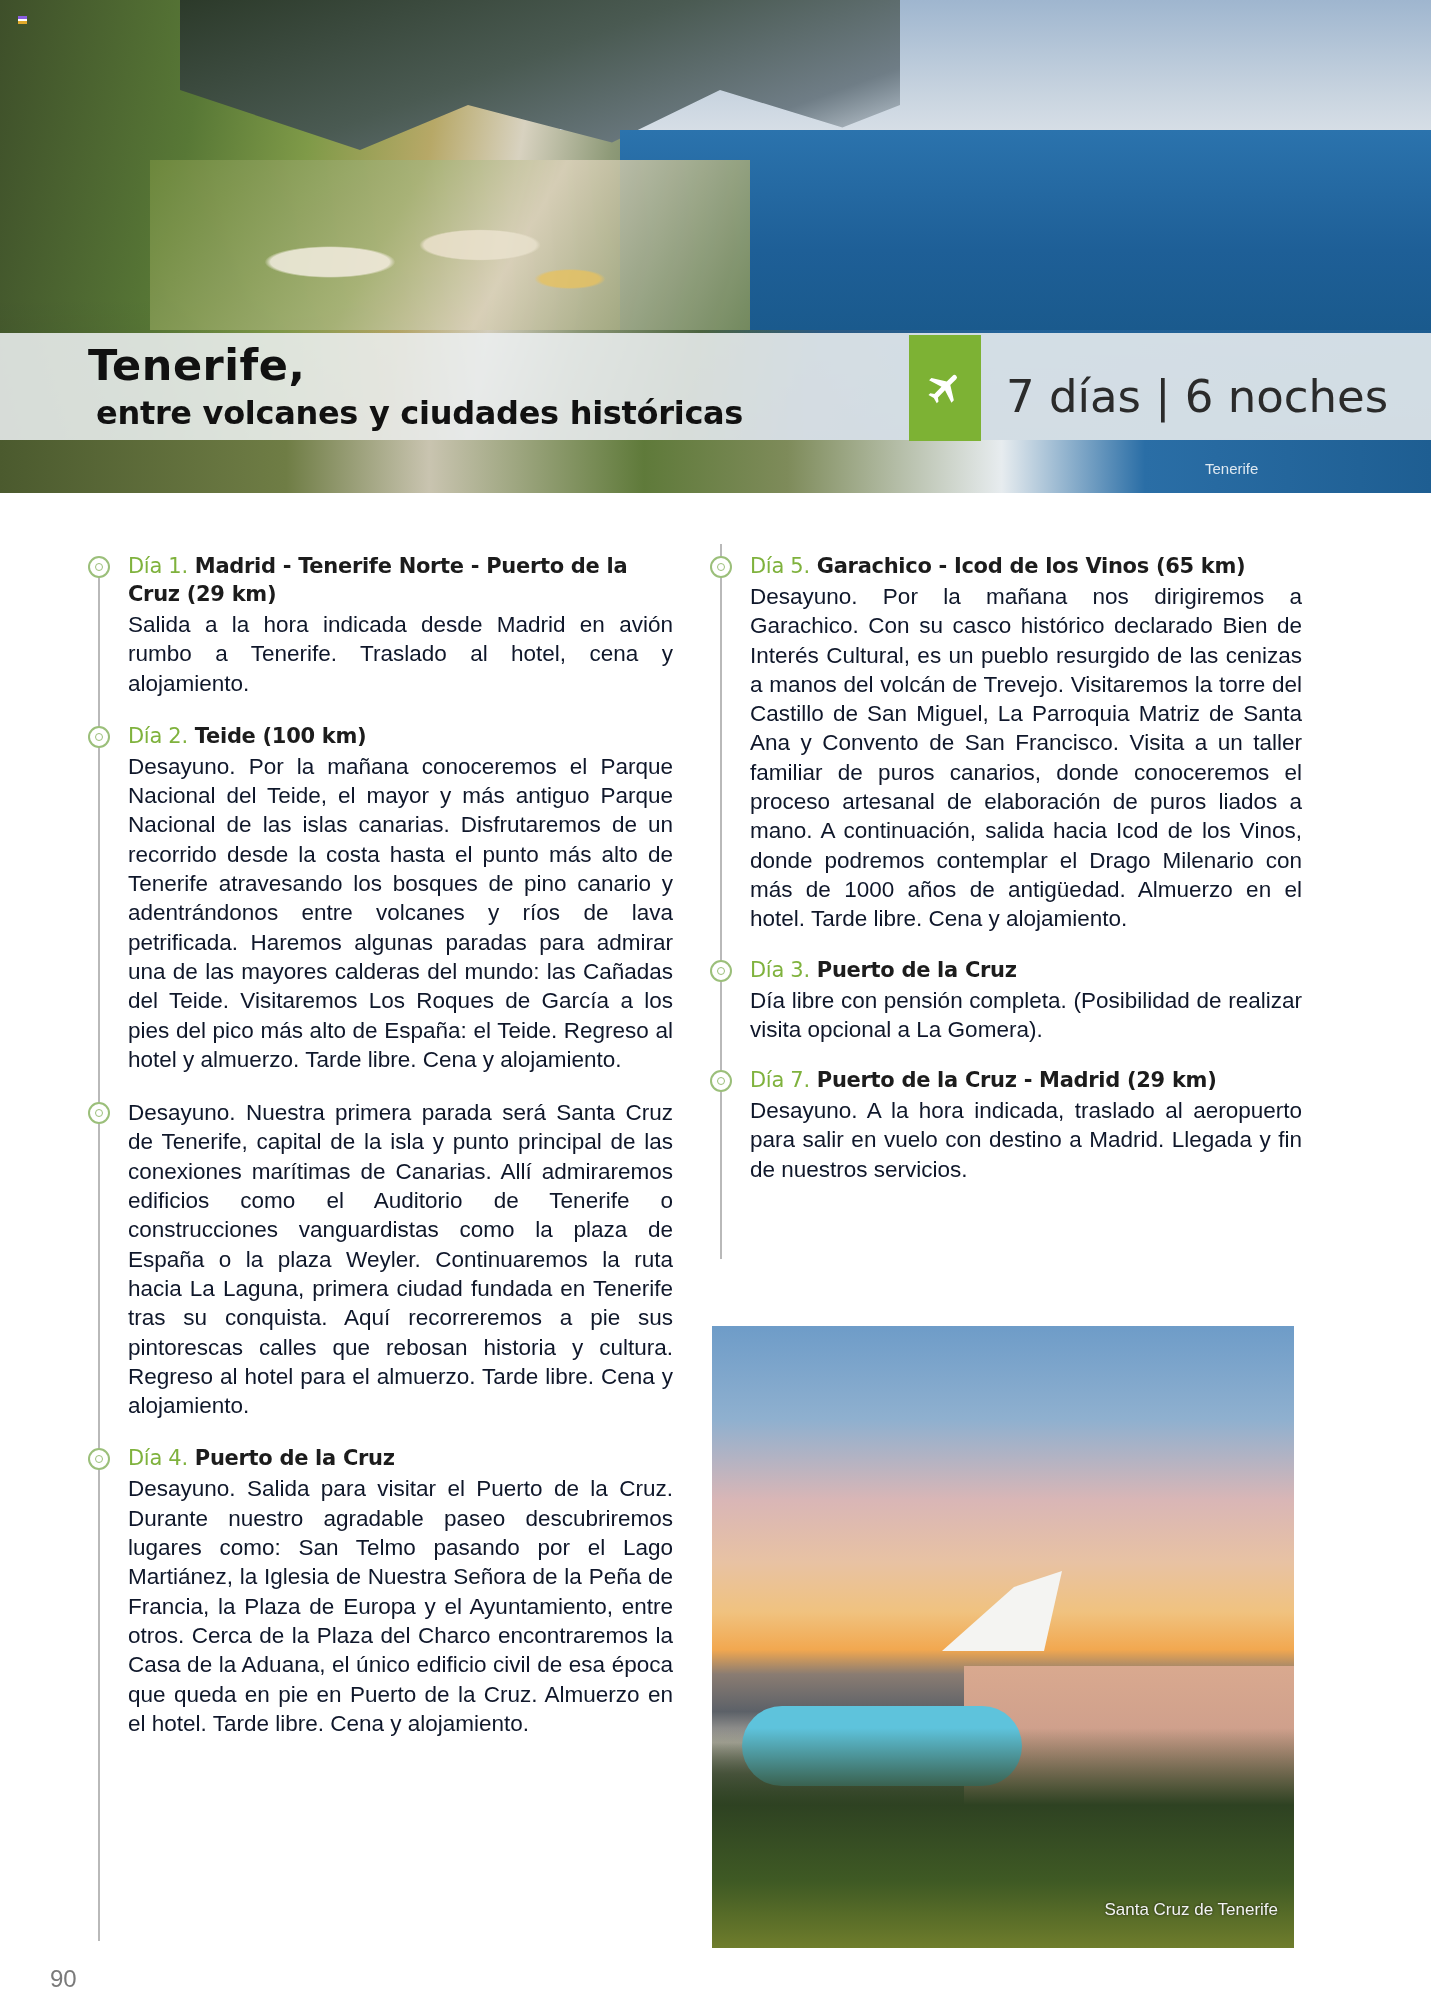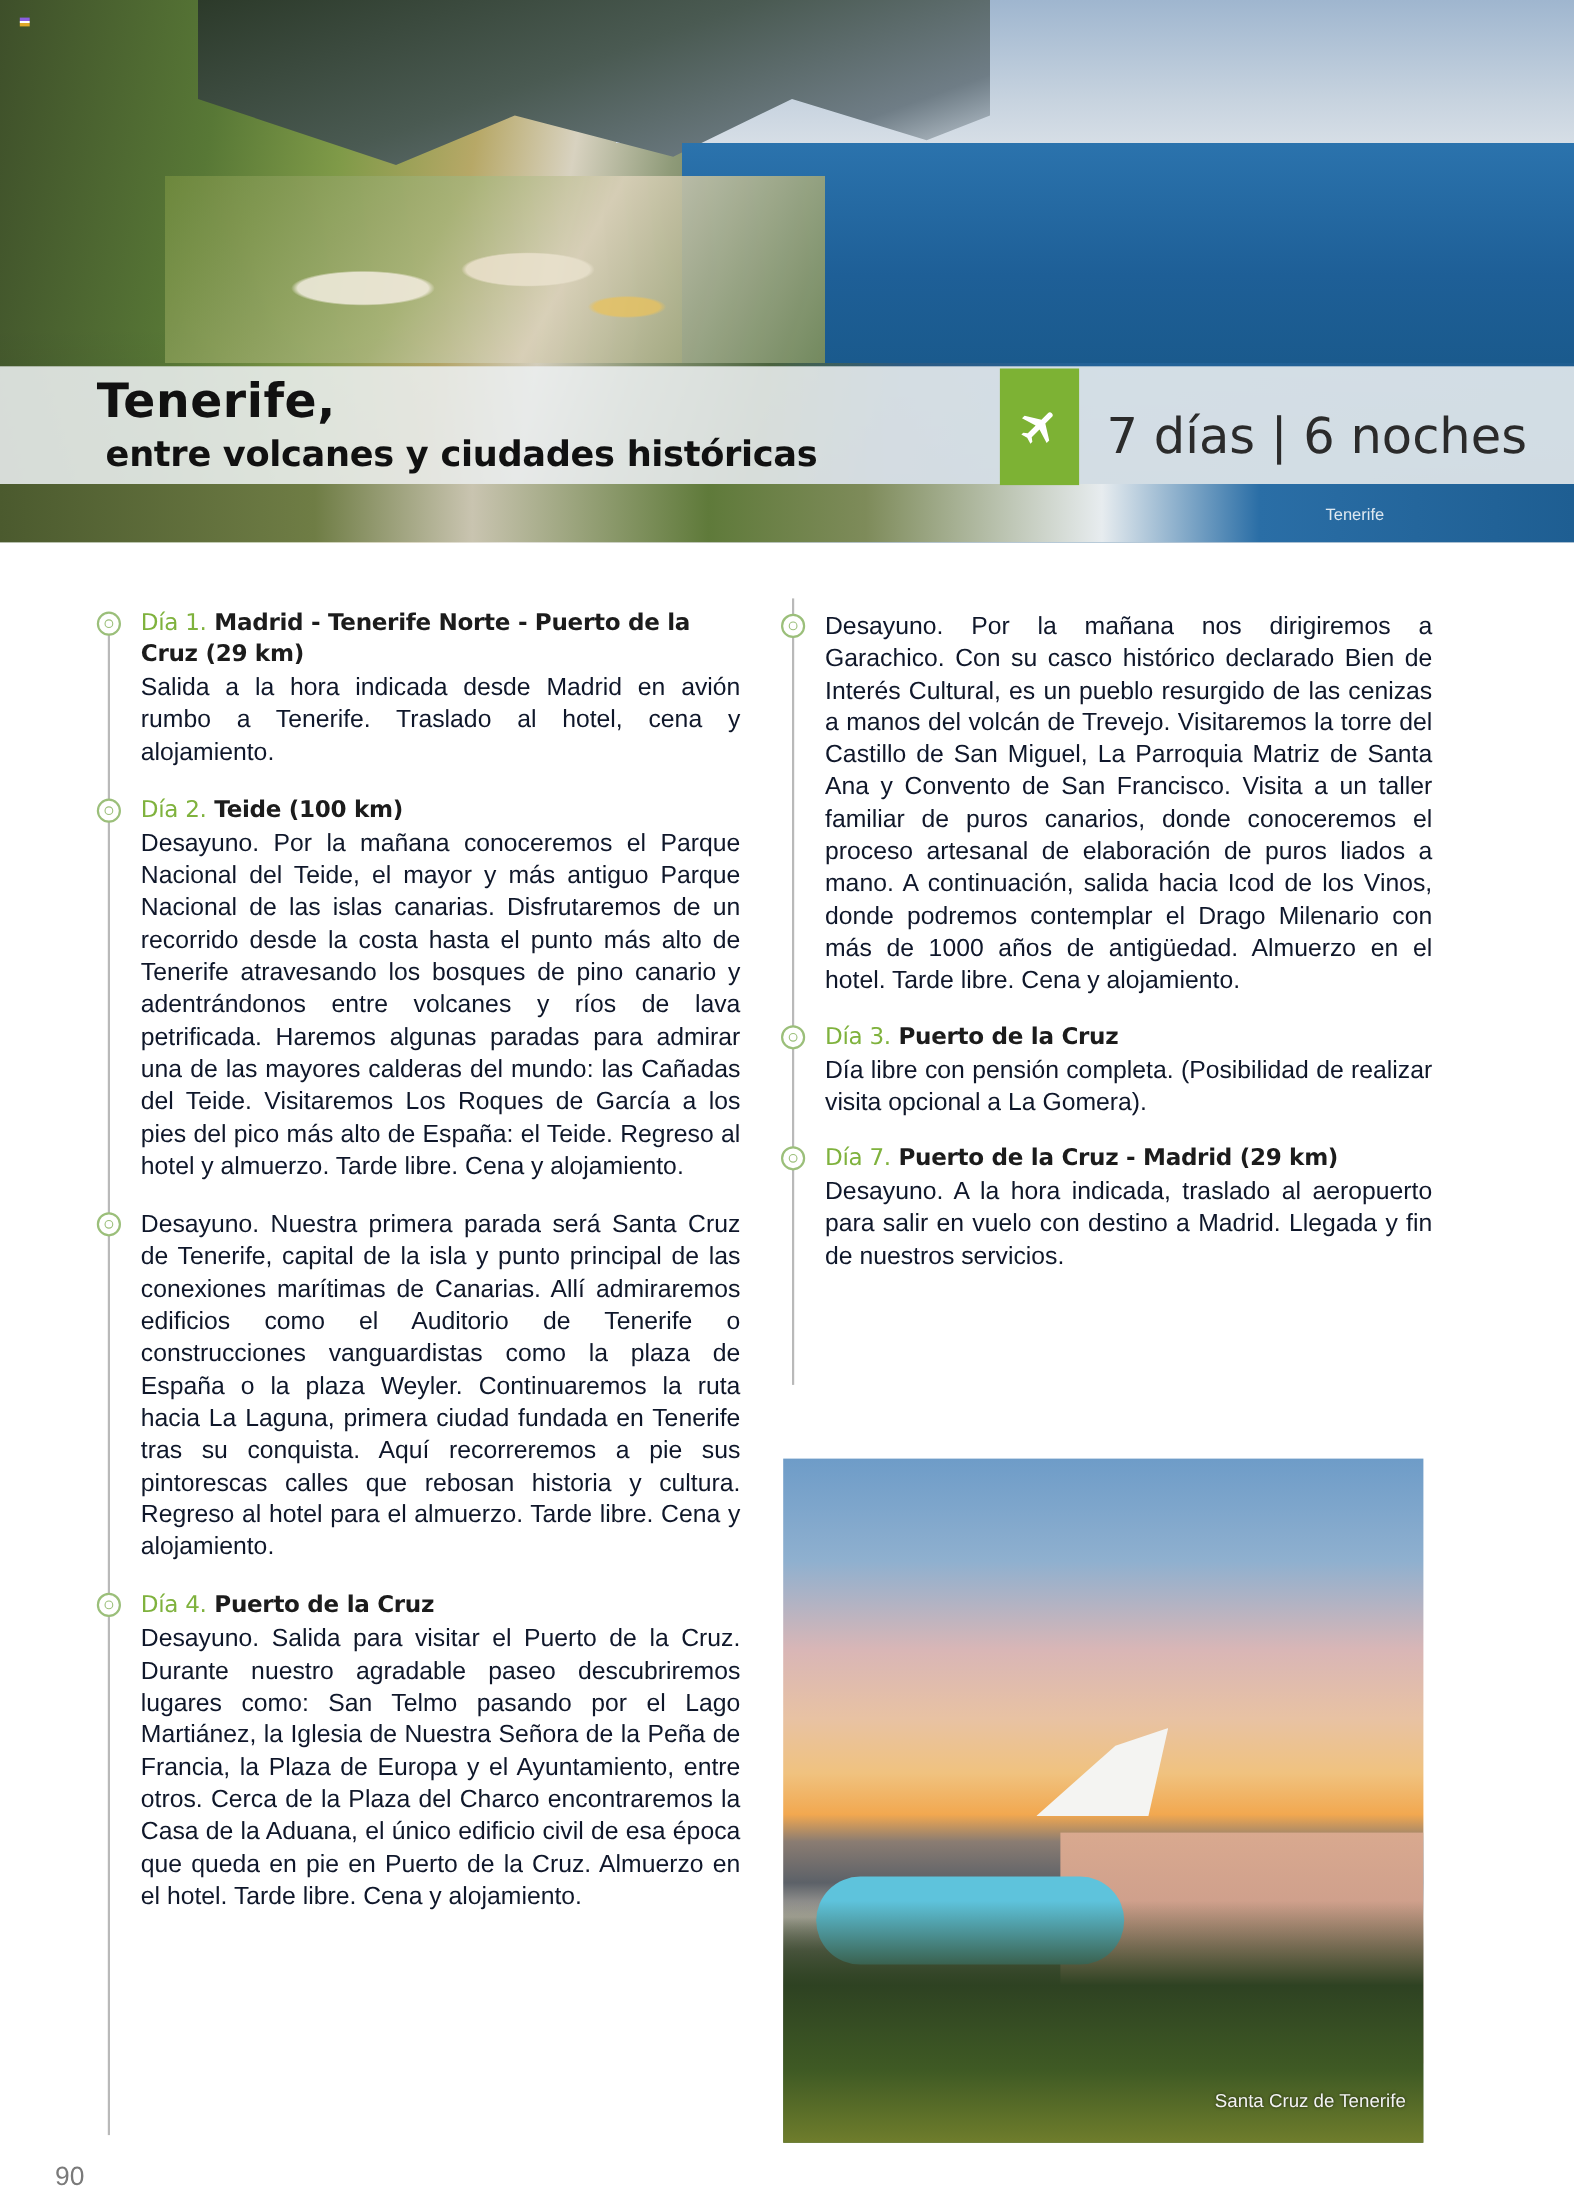--- a/index.html
+++ b/index.html
@@ -184,20 +184,24 @@
     </div>
     <div class="day-body">Desayuno. Salida para visitar el Puerto de la Cruz. Durante nuestro agradable paseo descubriremos lugares como: San Telmo pasando por el Lago Martiánez, la Iglesia de Nuestra Señora de la Peña de Francia, la Plaza de Europa y el Ayuntamiento, entre otros. Cerca de la Plaza del Charco encontraremos la Casa de la Aduana, el único edificio civil de esa época que queda en pie en Puerto de la Cruz. Almuerzo en el hotel. Tarde libre. Cena y alojamiento.</div>
   </div>
 </div>
 
 <div class="column col-right">
   <div class="timeline" style="top: -8px; height: 715px;"></div>
 
   <div class="day" style="margin-bottom: 22px;">
     <span class="day-icon"></span>
+    <div class="day-head">
+      <span class="day-num">Día 5.</span>
+      <span>Garachico - Icod de los Vinos (65 km)</span>
+    </div>
     <div class="day-body">Desayuno. Por la mañana nos dirigiremos a Garachico. Con su casco histórico declarado Bien de Interés Cultural, es un pueblo resurgido de las cenizas a manos del volcán de Trevejo. Visitaremos la torre del Castillo de San Miguel, La Parroquia Matriz de Santa Ana y Convento de San Francisco. Visita a un taller familiar de puros canarios, donde conoceremos el proceso artesanal de elaboración de puros liados a mano. A continuación, salida hacia Icod de los Vinos, donde podremos contemplar el Drago Milenario con más de 1000 años de antigüedad. Almuerzo en el hotel. Tarde libre. Cena y alojamiento.</div>
   </div>
 
   <div class="day" style="margin-bottom: 22px;">
     <span class="day-icon"></span>
     <div class="day-head">
       <span class="day-num">Día 3.</span>
       <span>Puerto de la Cruz</span>
     </div>
     <div class="day-body">Día libre con pensión completa. (Posibilidad de realizar visita opcional a La Gomera).</div>

